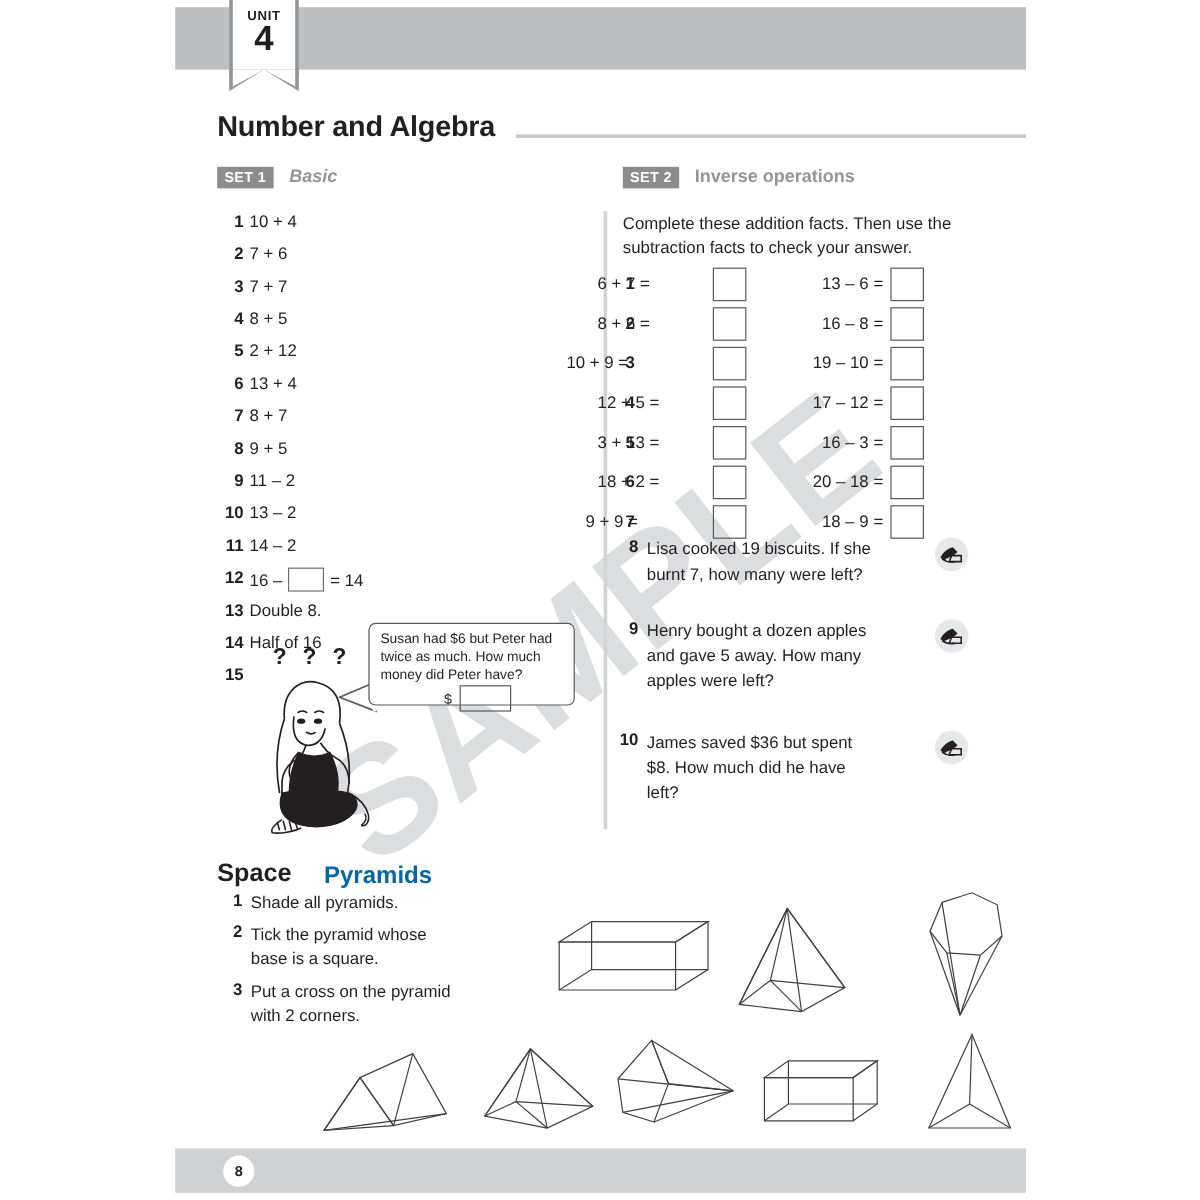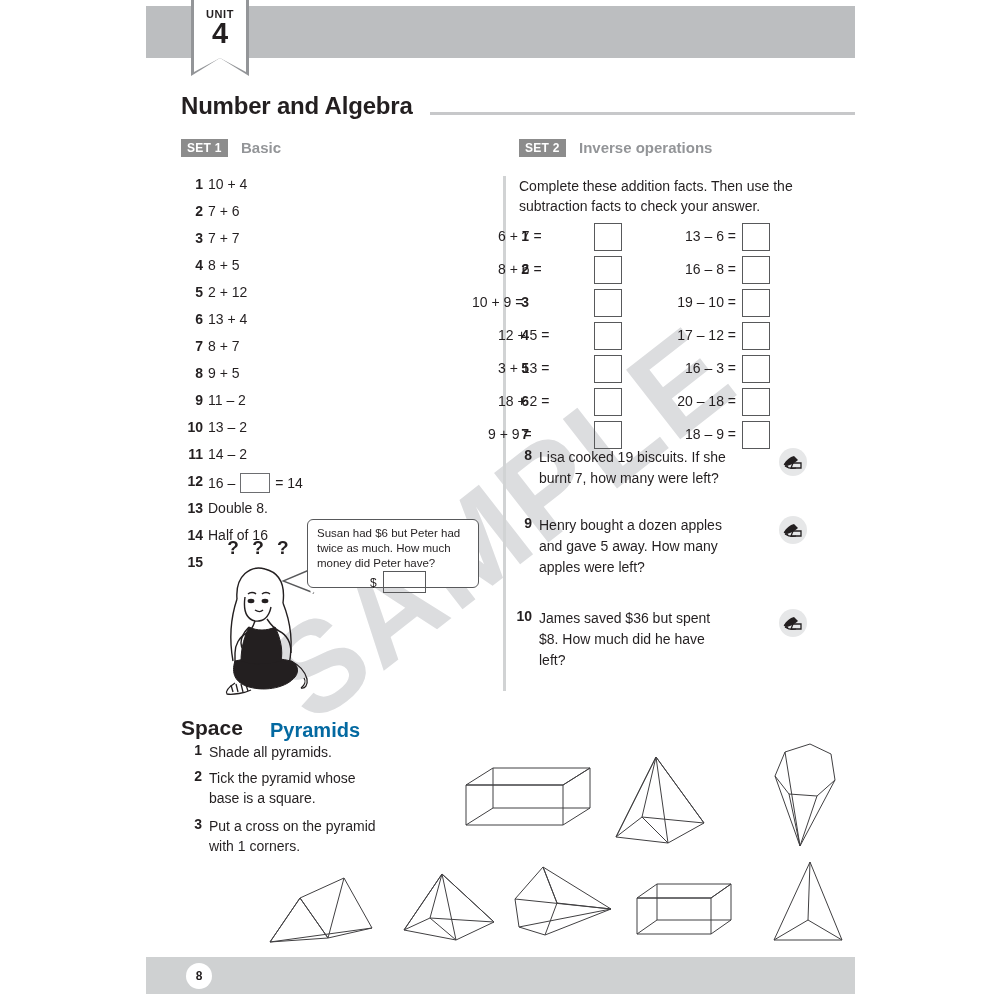--- a/index.html
+++ b/index.html
@@ -105,21 +105,21 @@
     <div class="tail"></div>
     <div class="tailin"></div>
     <div class="uw">UNIT</div>
     <div class="un">4</div>
   </div>
 
   <div class="h1">Number and Algebra</div>
   <div class="h1rule"></div>
 
   <div class="setbadge" style="left:181px;top:139px;">SET 1</div>
-  <div class="settitle" style="left:241px;top:139px;">Basic</div>
+  <div class="settitle" style="left:241px;top:139px;font-style:italic;">Basic</div>
   <div class="setbadge" style="left:519px;top:139px;">SET 2</div>
   <div class="settitle" style="left:579px;top:139px;">Inverse operations</div>
 
   <div class="vdiv"></div>
 
   <div id="set1-list">
       <div class="qn" style="left: 181px; top: 176px; width: 22px;">1</div>
       <div class="q" style="left: 208px; top: 176px;">10 + 4</div>
       <div class="qn" style="left: 181px; top: 203px; width: 22px;">2</div>
       <div class="q" style="left: 208px; top: 203px;">7 + 6</div>
@@ -269,21 +269,21 @@
     </div>
 
   <div class="h2">Space</div>
   <div class="h2sub">Pyramids</div>
   <div id="space-list">
       <div class="spn" style="left: 184px; top: 742px; width: 18px;">1</div>
       <div class="sp" style="left: 209px; top: 742px; width: 180px;">Shade all pyramids.</div>
       <div class="spn" style="left: 184px; top: 768px; width: 18px;">2</div>
       <div class="sp" style="left: 209px; top: 768px; width: 170px;">Tick the pyramid whose base is a square.</div>
       <div class="spn" style="left: 184px; top: 816px; width: 18px;">3</div>
-      <div class="sp" style="left: 209px; top: 816px; width: 186px;">Put a cross on the pyramid with 1 corners.</div>
+      <div class="sp" style="left: 209px; top: 816px; width: 186px;">Put a cross on the pyramid with 2 corners.</div>
     </div>
 
   <svg class="shape" style="left:463px;top:763px;" width="130" height="70" viewBox="0 0 130 70">
     <polygon points="3,22 100,22 127,5 30,5"></polygon>
     <polygon points="3,22 100,22 100,62 3,62"></polygon>
     <polyline points="100,22 127,5 127,45 100,62"></polyline>
     <polyline points="3,62 30,45 127,45"></polyline>
     <line x1="30" y1="5" x2="30" y2="45"></line>
   </svg>
 

